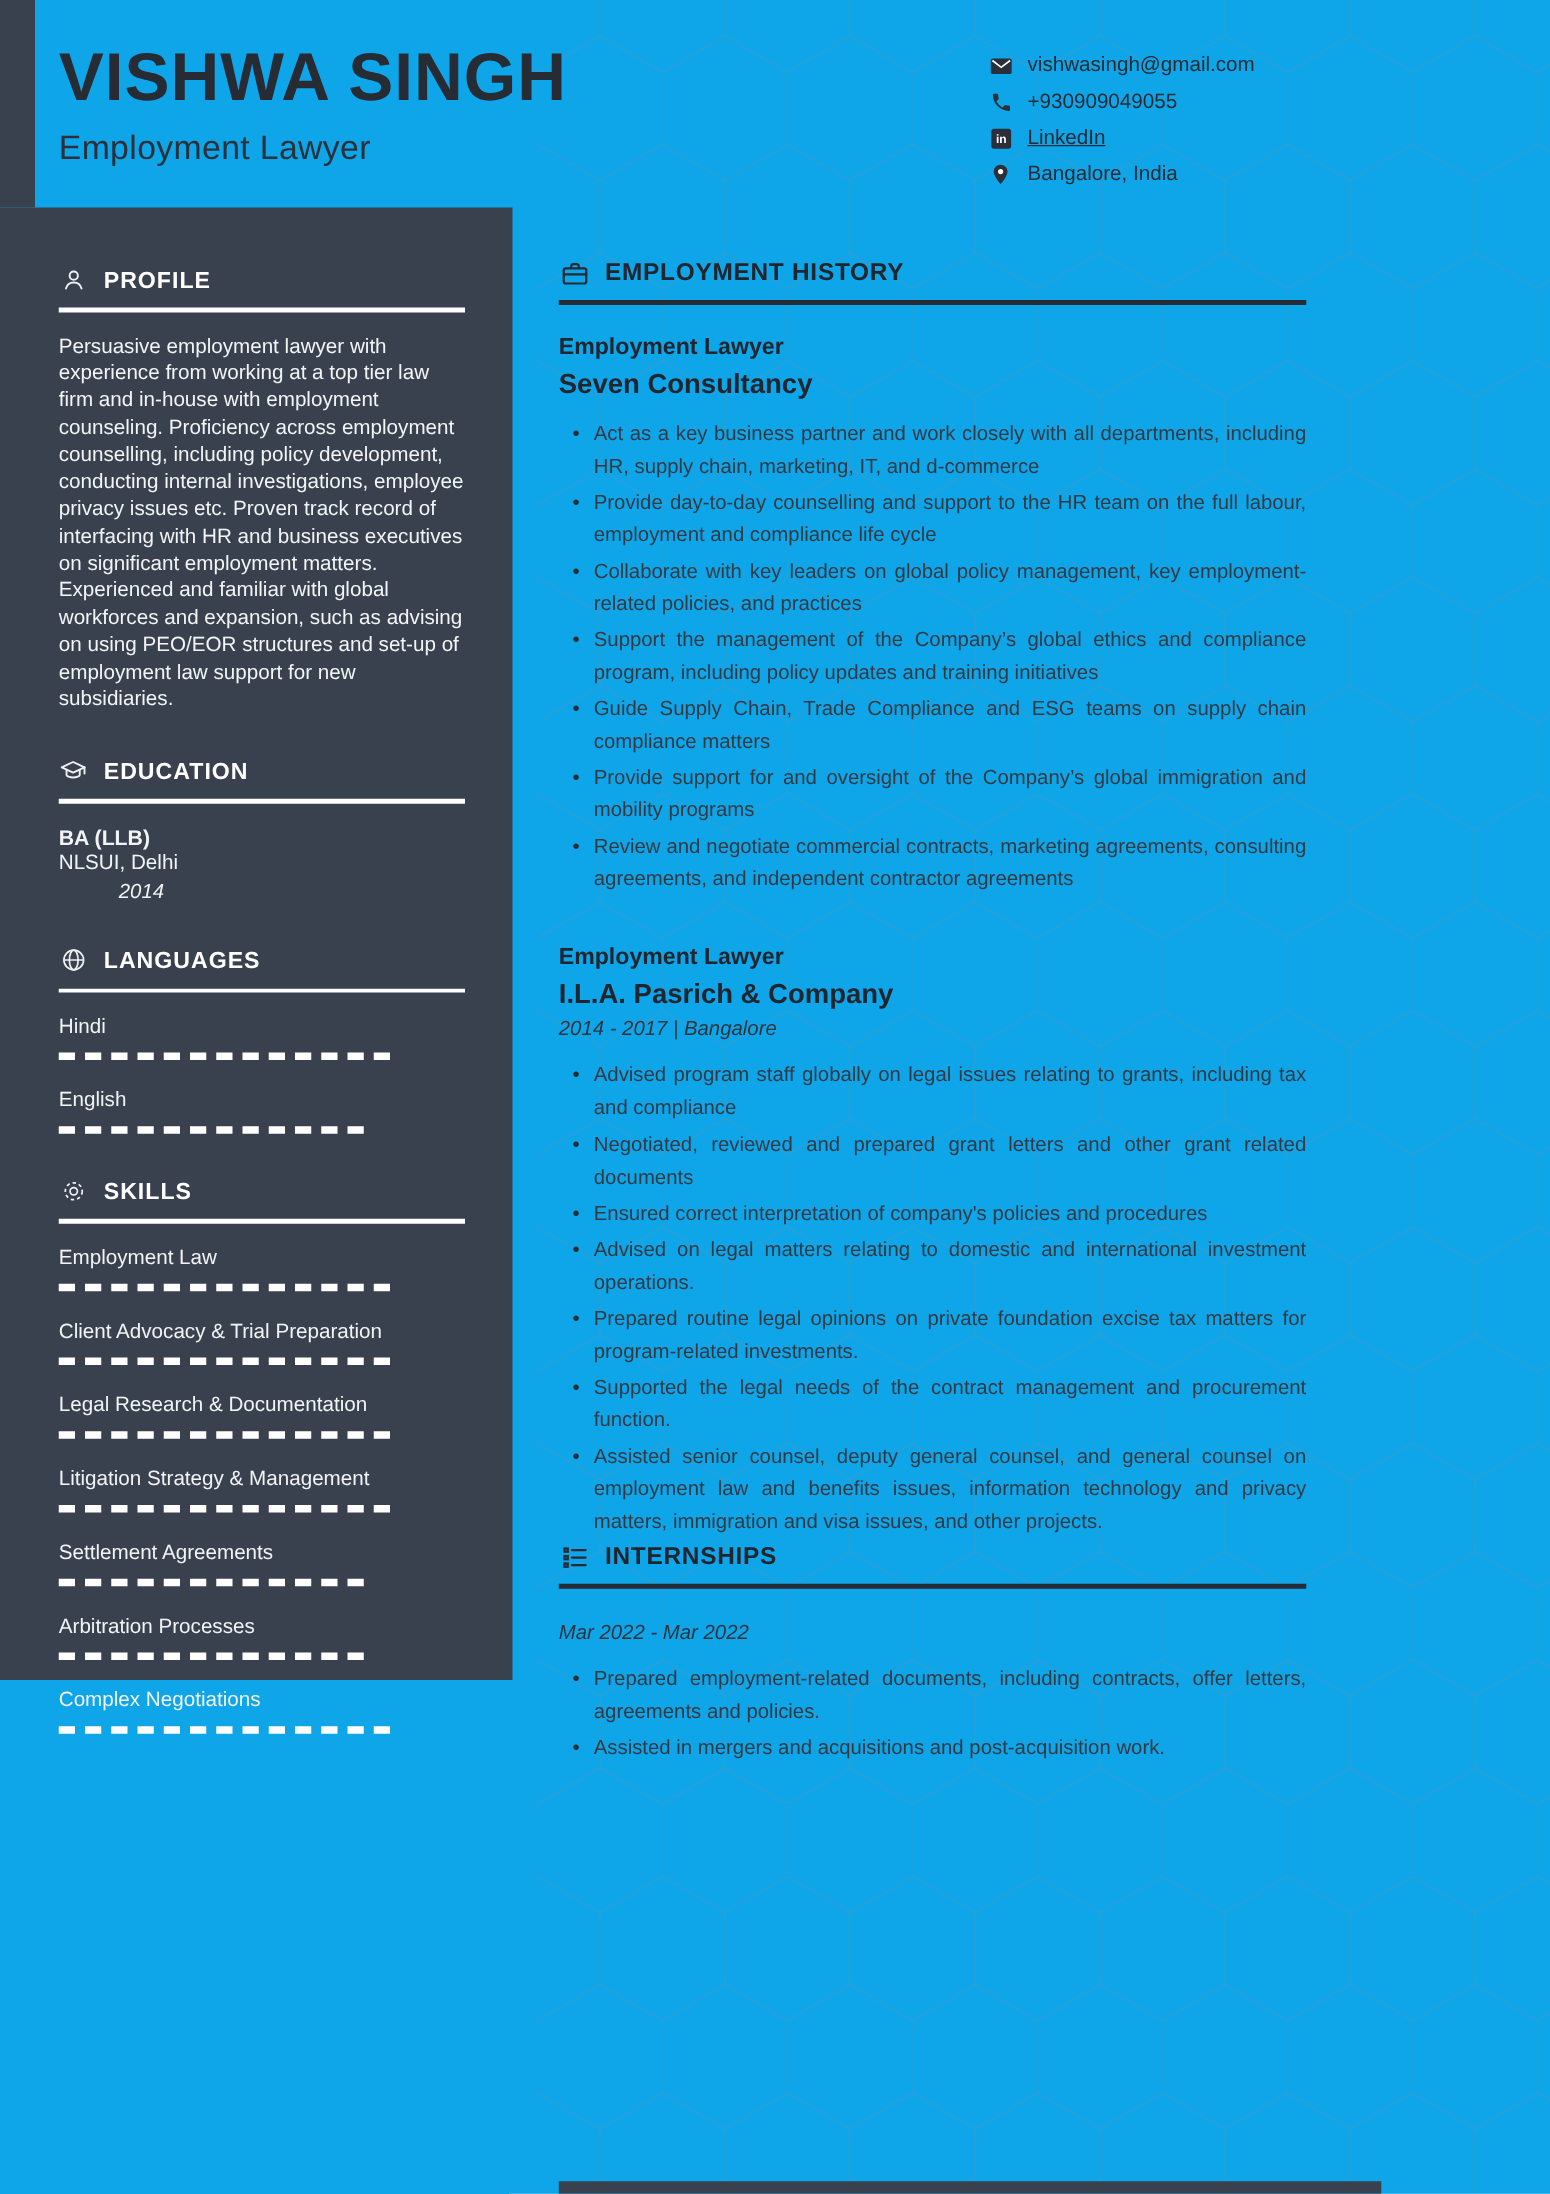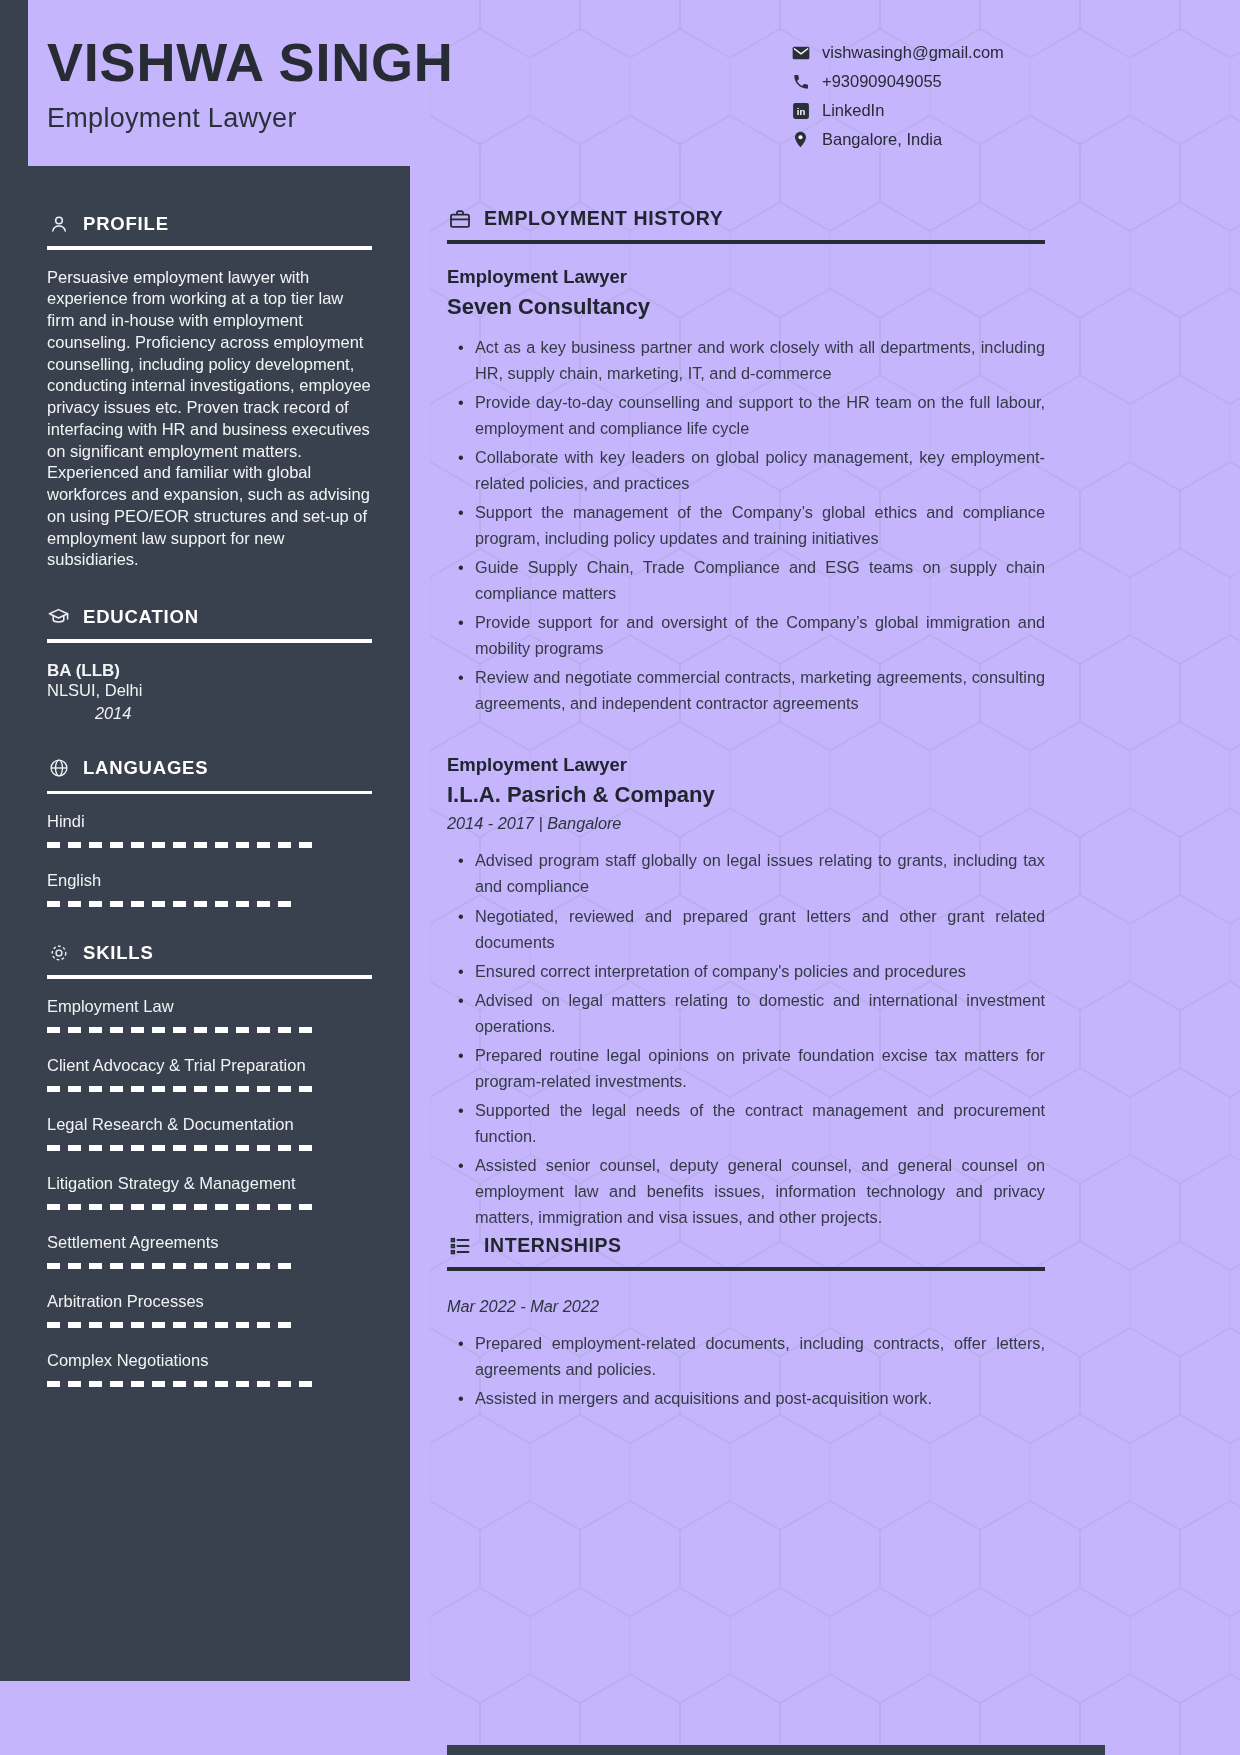--- a/index.html
+++ b/index.html
@@ -1,36 +1,36 @@
 <!DOCTYPE html>
 <html><head>
 <meta charset="utf-8">
 <style>
   * { margin:0; padding:0; box-sizing:border-box; }
   body { font-family:"Liberation Sans","DejaVu Sans",sans-serif; background:#ffffff; }
-  .page { position:relative; width:1240px; height:1755px; background:#c4b5fd; overflow:hidden; }
+  .page { position:relative; width:1240px; height:1755px; background:#0ea5e9; overflow:hidden; }
 
   
   .hex-layer { position:absolute; top:0; right:0; width:810px; height:1755px; z-index:0; }
 
   
   .accent-topleft { position:absolute; left:0; top:0; width:28px; height:166px; background:#3a414e; z-index:3; }
   .accent-bottom  { position:absolute; left:447px; bottom:0; width:658px; height:10px; background:#3a414e; z-index:3; }
 
   
   .header { position:absolute; left:28px; top:0; width:1212px; height:166px; z-index:2; padding:34px 0 0 19px; }
   .name { font-size:54px; font-weight:800; letter-spacing:0.8px; color:#262b34; line-height:1.05; }
   .job-title-hdr { margin-top:12px; font-size:27px; font-weight:500; letter-spacing:0.3px; color:#2b313b; }
   .contact { position:absolute; left:762px; top:42px; }
   .contact-row { display:flex; align-items:center; gap:11px; margin-bottom:8px; font-size:16.5px; color:#262b34; }
   .contact-row .cicon { width:21px; height:21px; display:flex; align-items:center; justify-content:center; flex:0 0 21px; }
-  .link-underline { cursor:pointer; }
-
-  
-  .sidebar { position:absolute; left:0; top:166px; width:410px; height:1515px; background:#3a414e; color:#f1f3f5; z-index:2; padding:46px 38px 40px 47px; }
+  .link-underline { text-decoration:underline; cursor:pointer; }
+
+  
+  .sidebar { position:absolute; left:0; top:166px; width:410px; height:1178px; background:#3a414e; color:#f1f3f5; z-index:2; padding:46px 38px 40px 47px; }
   .sb-section { margin-bottom:34px; }
   .sb-head { display:flex; align-items:center; gap:13px; }
   .sb-head h2 { font-size:18.5px; font-weight:bold; letter-spacing:0.8px; color:#ffffff; }
   .sb-icon { width:23px; height:23px; display:flex; align-items:center; justify-content:center; flex:0 0 23px; }
   .sb-rule { height:3.5px; background:#ffffff; margin-top:11px; }
   .profile-text { margin-top:17px; font-size:16.5px; line-height:1.32; color:#f2f4f6; }
   .edu-degree { margin-top:18px; font-size:17px; font-weight:bold; }
   .edu-school { margin-top:0; font-size:16.5px; }
   .edu-year { margin-top:4px; font-size:16.3px; font-style:italic;margin-left:48px; }
   .bars .repeat-item:first-of-type .bar-item { margin-top:18px; }

